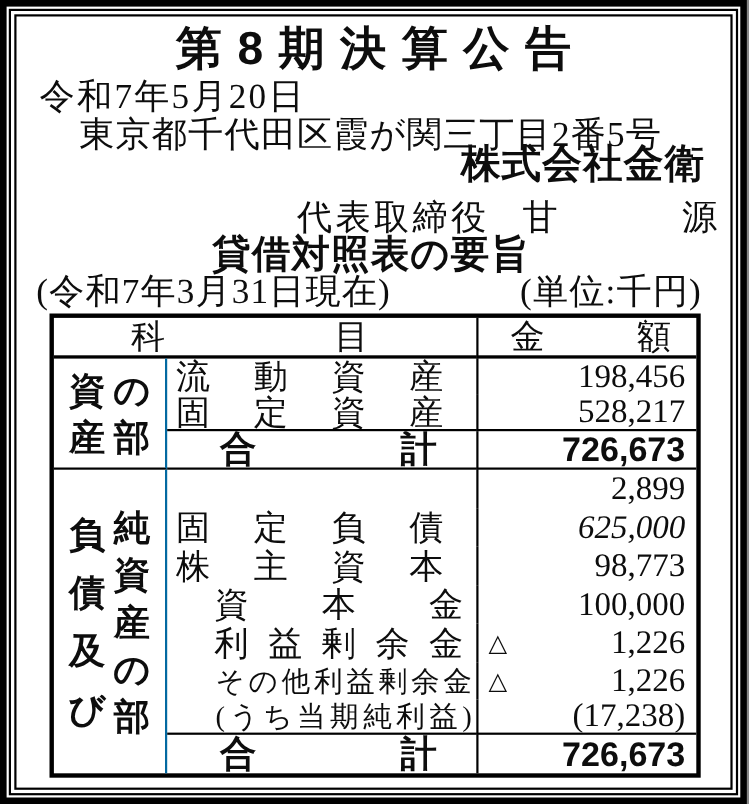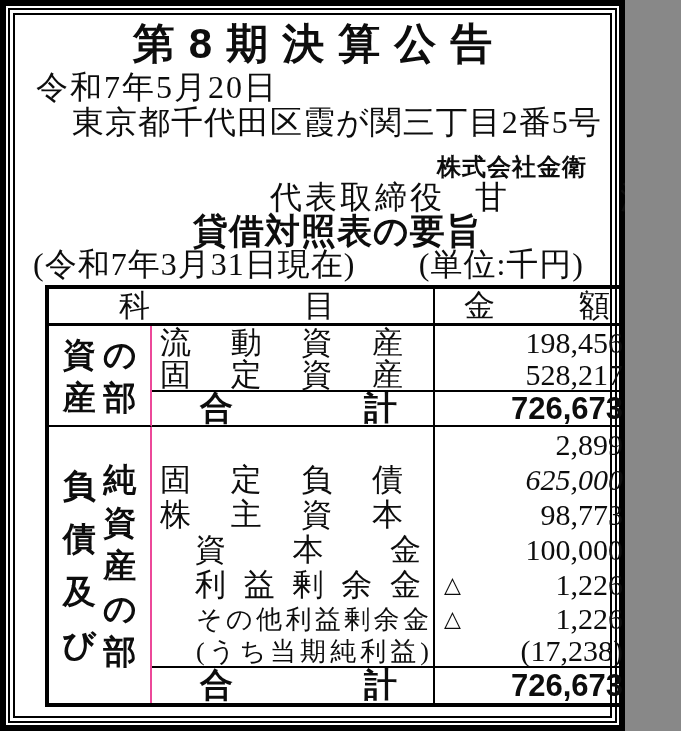--- a/index.html
+++ b/index.html
@@ -1,54 +1,54 @@
 <!DOCTYPE html>
 <html><head>
 <meta charset="utf-8">
 <style>
   html,body{margin:0;padding:0;background:#888;}
   .sheet{
-    position:relative;width:625px;height:731px;background:#fff;
+    position:relative;width:679px;height:731px;background:#fff;
     color:#0d0d0d;overflow:hidden;
     font-family:"Liberation Serif","DejaVu Serif",serif;
   }
   
   .edge{position:absolute;inset:0;border:6px solid #000;pointer-events:none;}
   .frame1{position:absolute;inset:8px;border:2px solid #000;pointer-events:none;}
   .frame2{position:absolute;inset:13px;border:2px solid #000;pointer-events:none;}
 
   .abs{position:absolute;white-space:nowrap;}
   .serif{font-family:"Liberation Serif","DejaVu Serif",serif;}
   .gothic{font-family:"Liberation Sans","DejaVu Sans",sans-serif;font-weight:bold;}
 
   .title{top:16px;left:0;width:100%;text-align:center;font-size:42px;letter-spacing:14px;padding-left:14px;box-sizing:border-box;}
   .date{top:66px;left:36px;font-size:32px;letter-spacing:2px;}
   .address{top:101px;left:72px;font-size:32px;letter-spacing:1px;}
-  .company{top:151px;right:38px;font-size:24px;letter-spacing:1px;font-family:Liberation Serif, serif;}
+  .company{top:125px;right:38px;font-size:36px;letter-spacing:1px;font-family:Liberation Serif, serif;}
   .rep-role{top:176px;left:270px;font-size:32px;letter-spacing:3px;}
   .rep-sei{top:176px;left:475px;font-size:32px;}
   .rep-mei{top:176px;left:620px;font-size:32px;}
   .subtitle{top:208px;left:193px;font-size:35px;letter-spacing:1px;}
   .asof{top:243px;left:33px;font-size:32px;letter-spacing:1px;}
   .unit{top:243px;right:41px;font-size:32px;letter-spacing:1px;}
 
   
   .bs{
     position:absolute;top:285px;left:45px;width:592px;height:422px;
     box-sizing:border-box;border:4px solid #000;
     display:grid;
     grid-template-columns:103px 281px 200px;
     grid-template-rows:37px 33px 33px 35px 35px 35px 35px 35px 35px 34px 32px 35px;
   }
   .cell{display:flex;align-items:center;box-sizing:border-box;overflow:hidden;}
   .cell>span{flex:1;}
   .just>span{text-align:justify;text-align-last:justify;}
   .hd{border-bottom:3px solid #000;font-size:31px;}
   .vl{border-left:2px solid #000;}
-  .br{border-right:2px solid #ec4899;}
+  .br{border-right:2px solid #0369a1;}
   .bb{border-bottom:2px solid #000;}
   .item{font-size:31px;}
   .item>span{padding:0 30px 0 8px;}
   .ind>span{padding:0 12px 0 43px;}
   .small{font-size:26px;}
   .small>span{padding:0 4px 0 44px;}
   .amt{justify-content:flex-end;font-size:30px;padding-right:10px;}
   .amt>span{flex:0 0 auto;}
   .amt .mark{margin-right:auto;margin-left:9px;font-size:22px;font-family:"Liberation Sans","DejaVu Sans",sans-serif;}
   .total-item{font-family:"Liberation Sans","DejaVu Sans",sans-serif;font-weight:bold;font-size:33px;}

